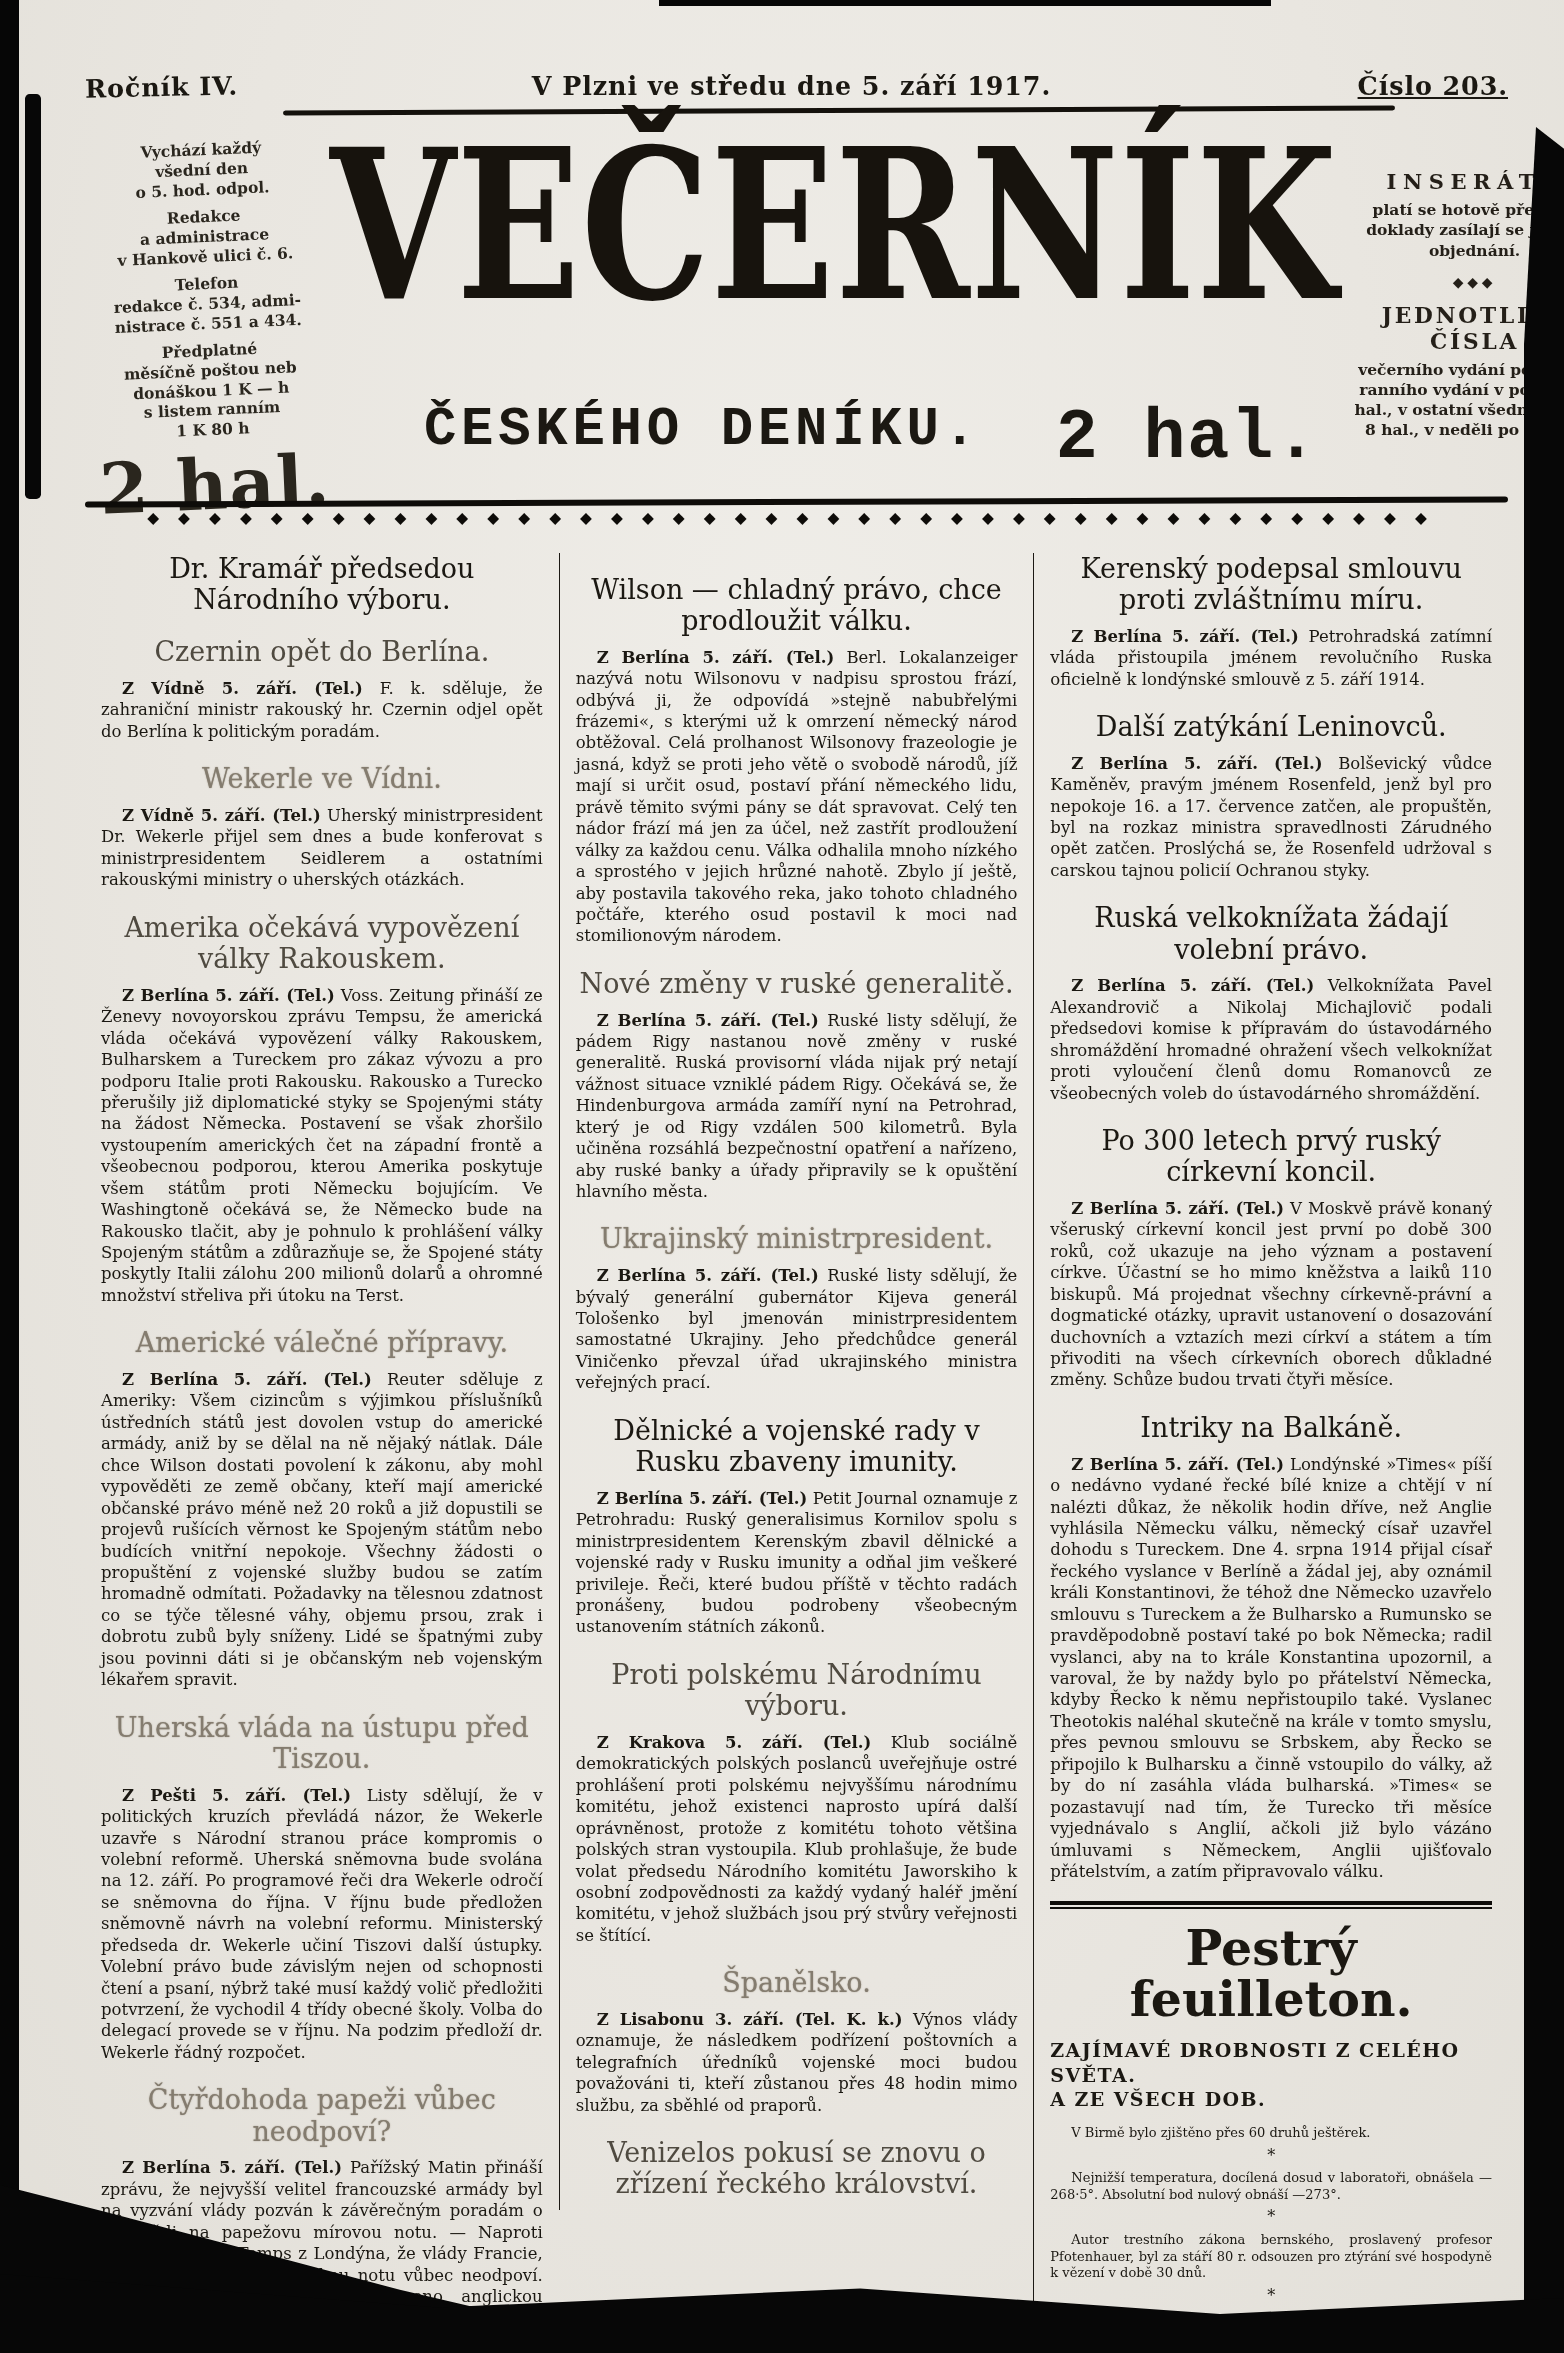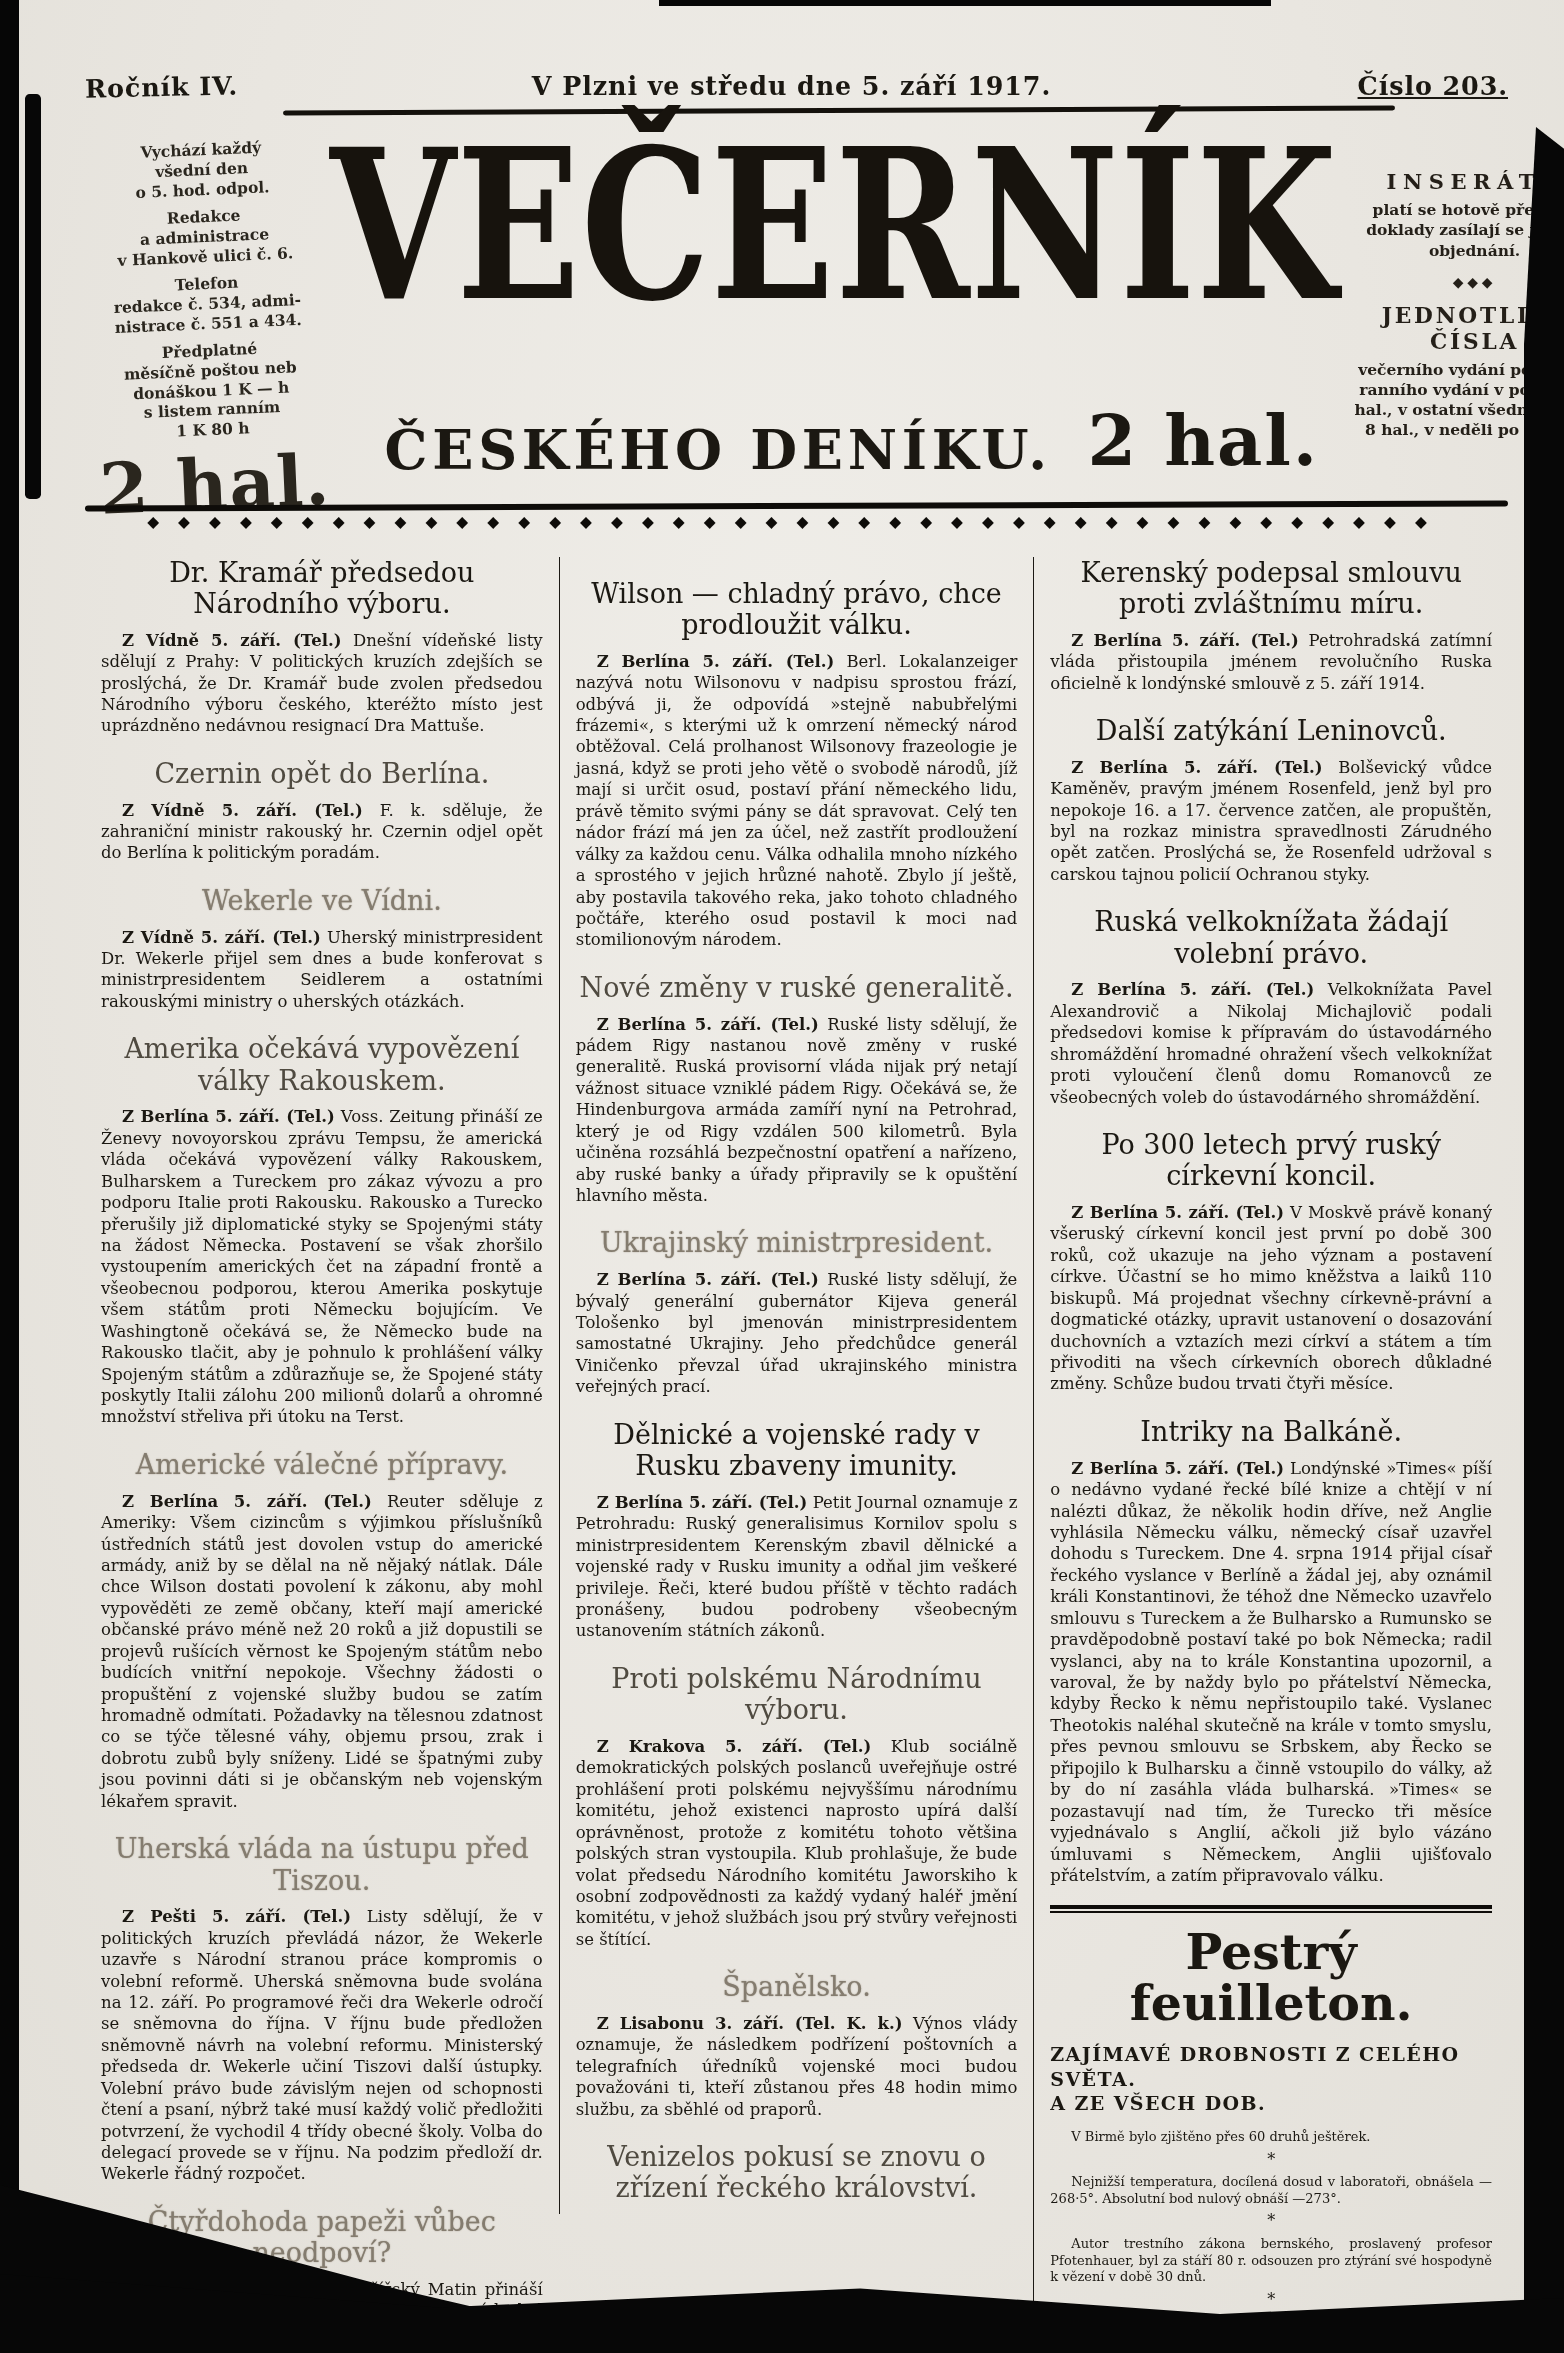--- a/index.html
+++ b/index.html
@@ -25,21 +25,21 @@
 
   
   .masthead{display:grid;grid-template-columns:245px 1fr 273px;margin-top:28px;}
   .m-left{display:flex;flex-direction:column;justify-content:space-between;height:330px;
           font-size:15.5px;font-weight:bold;text-align:center;line-height:1.28;transform:rotate(-2.5deg);color:#2a261e;}
   .m-left .gap{height:7.5px;}
   .price{font-size:70px;font-weight:bold;letter-spacing:1.9px;}
   .m-center{text-align:center;}
   .m-title{font-size:162px;font-weight:bold;line-height:1;letter-spacing:0.9px;
            transform:scaleY(1.28);transform-origin:50% 28%;height:235px;color:#17130d;}
-  .m-sub-row{display:flex;align-items:flex-end;margin-top:23.5px;padding:0 19px;}
+  .m-sub-row{display:flex;align-items:flex-start;margin-top:23.5px;padding:0 19px;font-family:Liberation Mono, monospace;}
   .m-sub{flex:1;text-align:center;font-size:54px;font-weight:bold;letter-spacing:4.7px;}
   .m-right{font-size:15.5px;font-weight:bold;text-align:center;line-height:1.3;color:#241f18;padding-top:28px;}
   .m-right .ins-head{font-size:21px;letter-spacing:6.6px;}
   .m-right .orn{margin:12.2px 0;font-size:14px;letter-spacing:3.8px;}
   .m-right .single-head{font-size:21.7px;letter-spacing:2.8px;line-height:1.2;}
   .m-right p{margin:4.7px 14px;}
 
   
   .sep{margin-top:21px;}
   .sep-bar{height:6.1px;background:#0e0c09;border-radius:3.3px;transform:rotate(-0.2deg);}
@@ -132,21 +132,20 @@
     <div class="sep">
       <div class="sep-bar"></div>
       <div class="sep-diamonds">◆◆◆◆◆◆◆◆◆◆◆◆◆◆◆◆◆◆◆◆◆◆◆◆◆◆◆◆◆◆◆◆◆◆◆◆◆◆◆◆◆◆</div>
     </div>
 
     <div class="cols">
 
       <div class="col">
         <div class="art">
           <div class="headline first">Dr. Kramář předsedou Národního výboru.</div>
-          <p><b class="lead">Z Vídně 5. září. (Tel.)</b> <span>Dnešní vídeňské listy sdělují z Prahy: V politických kruzích zdejších se proslýchá, že Dr. Kramář bude zvolen předsedou Národního výboru českého, kteréžto místo jest uprázdněno nedávnou resignací Dra Mattuše.</span></p>
         </div>
         <div class="art">
           <div class="headline semi">Czernin opět do Berlína.</div>
           <p><b class="lead">Z Vídně 5. září. (Tel.)</b> <span>F. k. sděluje, že zahraniční ministr rakouský hr. Czernin odjel opět do Berlína k politickým poradám.</span></p>
         </div>
         <div class="art">
           <div class="headline faded">Wekerle ve Vídni.</div>
           <p><b class="lead">Z Vídně 5. září. (Tel.)</b> <span>Uherský ministrpresident Dr. Wekerle přijel sem dnes a bude konferovat s ministrpresidentem Seidlerem a ostatními rakouskými ministry o uherských otázkách.</span></p>
         </div>
         <div class="art">

